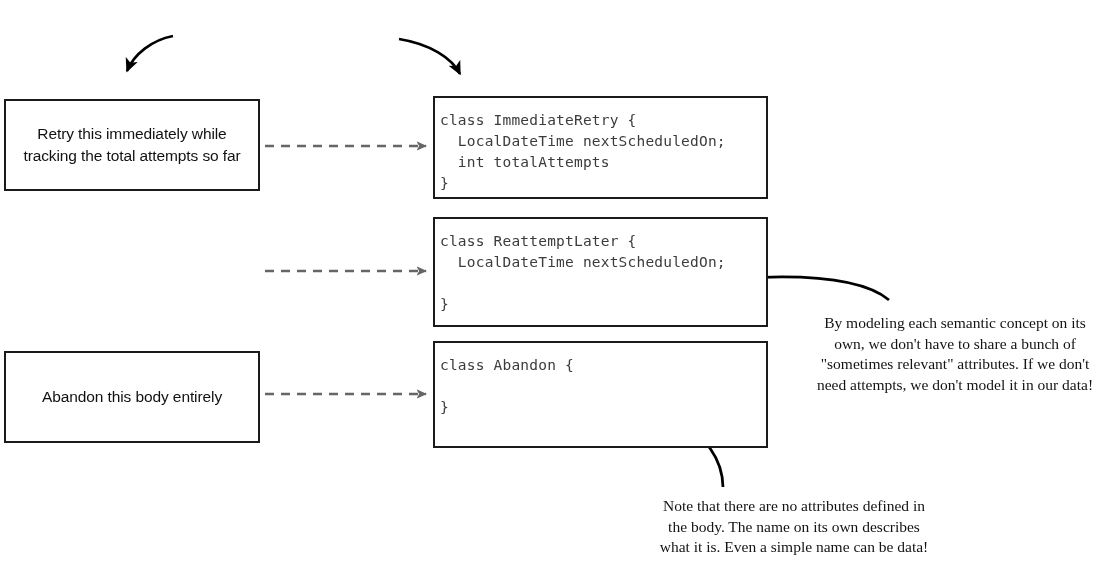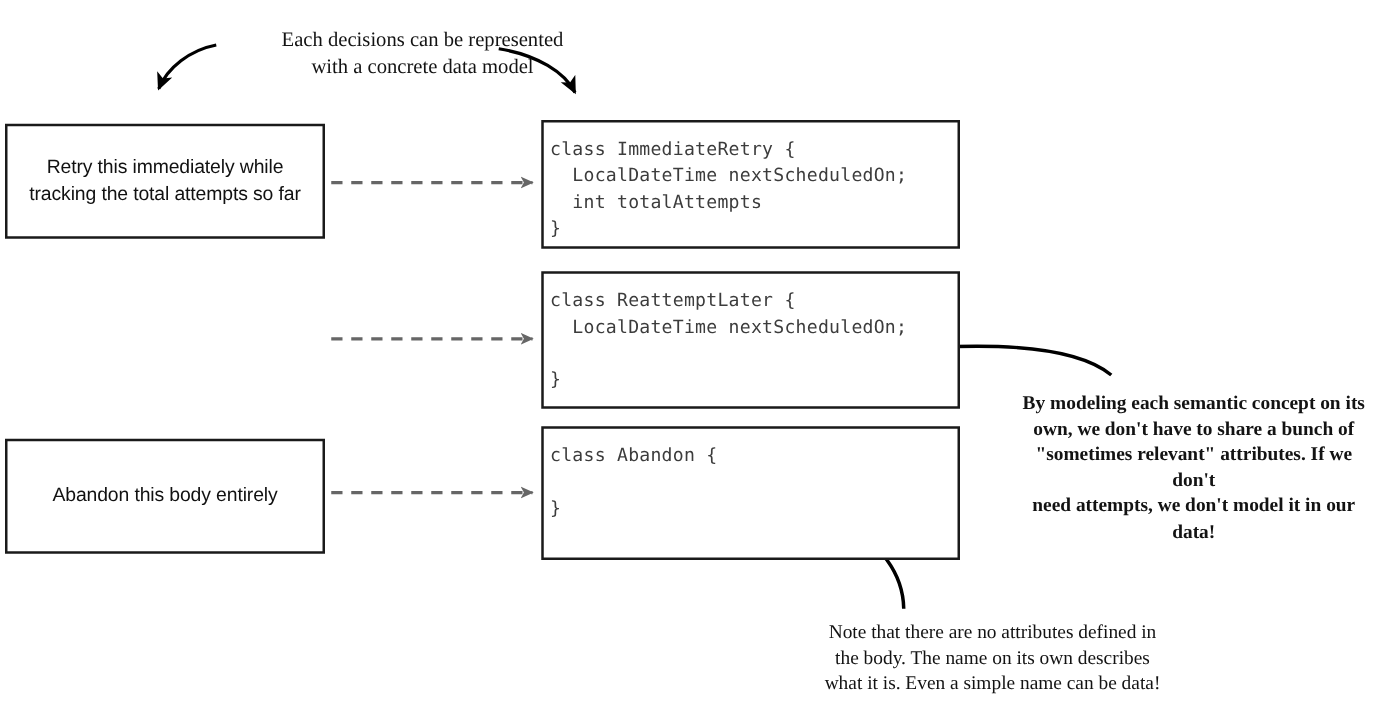--- a/index.html
+++ b/index.html
@@ -76,21 +76,20 @@
     line-height: 1.3;
   }
   #annotation-top {
     left: 178px; top: 21px; width: 320px;
     font-size: 16.5px;
   }
   #annotation-right {
     left: 812px; top: 313px; width: 286px;
     font-size: 15.5px;
     line-height: 1.33;
-    font-weight: bold;
   }
   #annotation-bottom {
     left: 634px; top: 496px; width: 320px;
     font-size: 15.5px;
     line-height: 1.33;
   }
 </style>
 </head>
 <body>
 
@@ -112,24 +111,20 @@
 
     <line x1="265" y1="146" x2="426" y2="146" stroke="#666666" stroke-width="2.6" stroke-dasharray="9 7" marker-end="url(#dash-head)"></line>
     <line x1="265" y1="271" x2="426" y2="271" stroke="#666666" stroke-width="2.6" stroke-dasharray="9 7" marker-end="url(#dash-head)"></line>
     <line x1="265" y1="394" x2="426" y2="394" stroke="#666666" stroke-width="2.6" stroke-dasharray="9 7" marker-end="url(#dash-head)"></line>
 
     <path d="M889,300 C860,276 790,273 706,281" fill="none" stroke="#000000" stroke-width="2.8" marker-end="url(#ink-head)"></path>
 
     <path d="M723,487 C722,430 650,392 547,386" fill="none" stroke="#000000" stroke-width="2.8" marker-end="url(#ink-head)"></path>
   </svg>
 
-  <div class="annotation" id="annotation-top">
-    <div>Each  decisions can be represented</div>
-    <div>with a concrete data model</div>
-  </div>
 
   <div class="decision-box" id="decision-box-1">
     <div class="dtext">
       <span>Retry this immediately while</span><br>
       <span>tracking the total attempts so far</span>
     </div>
   </div>
 
 
   <div class="decision-box" id="decision-box-3">

